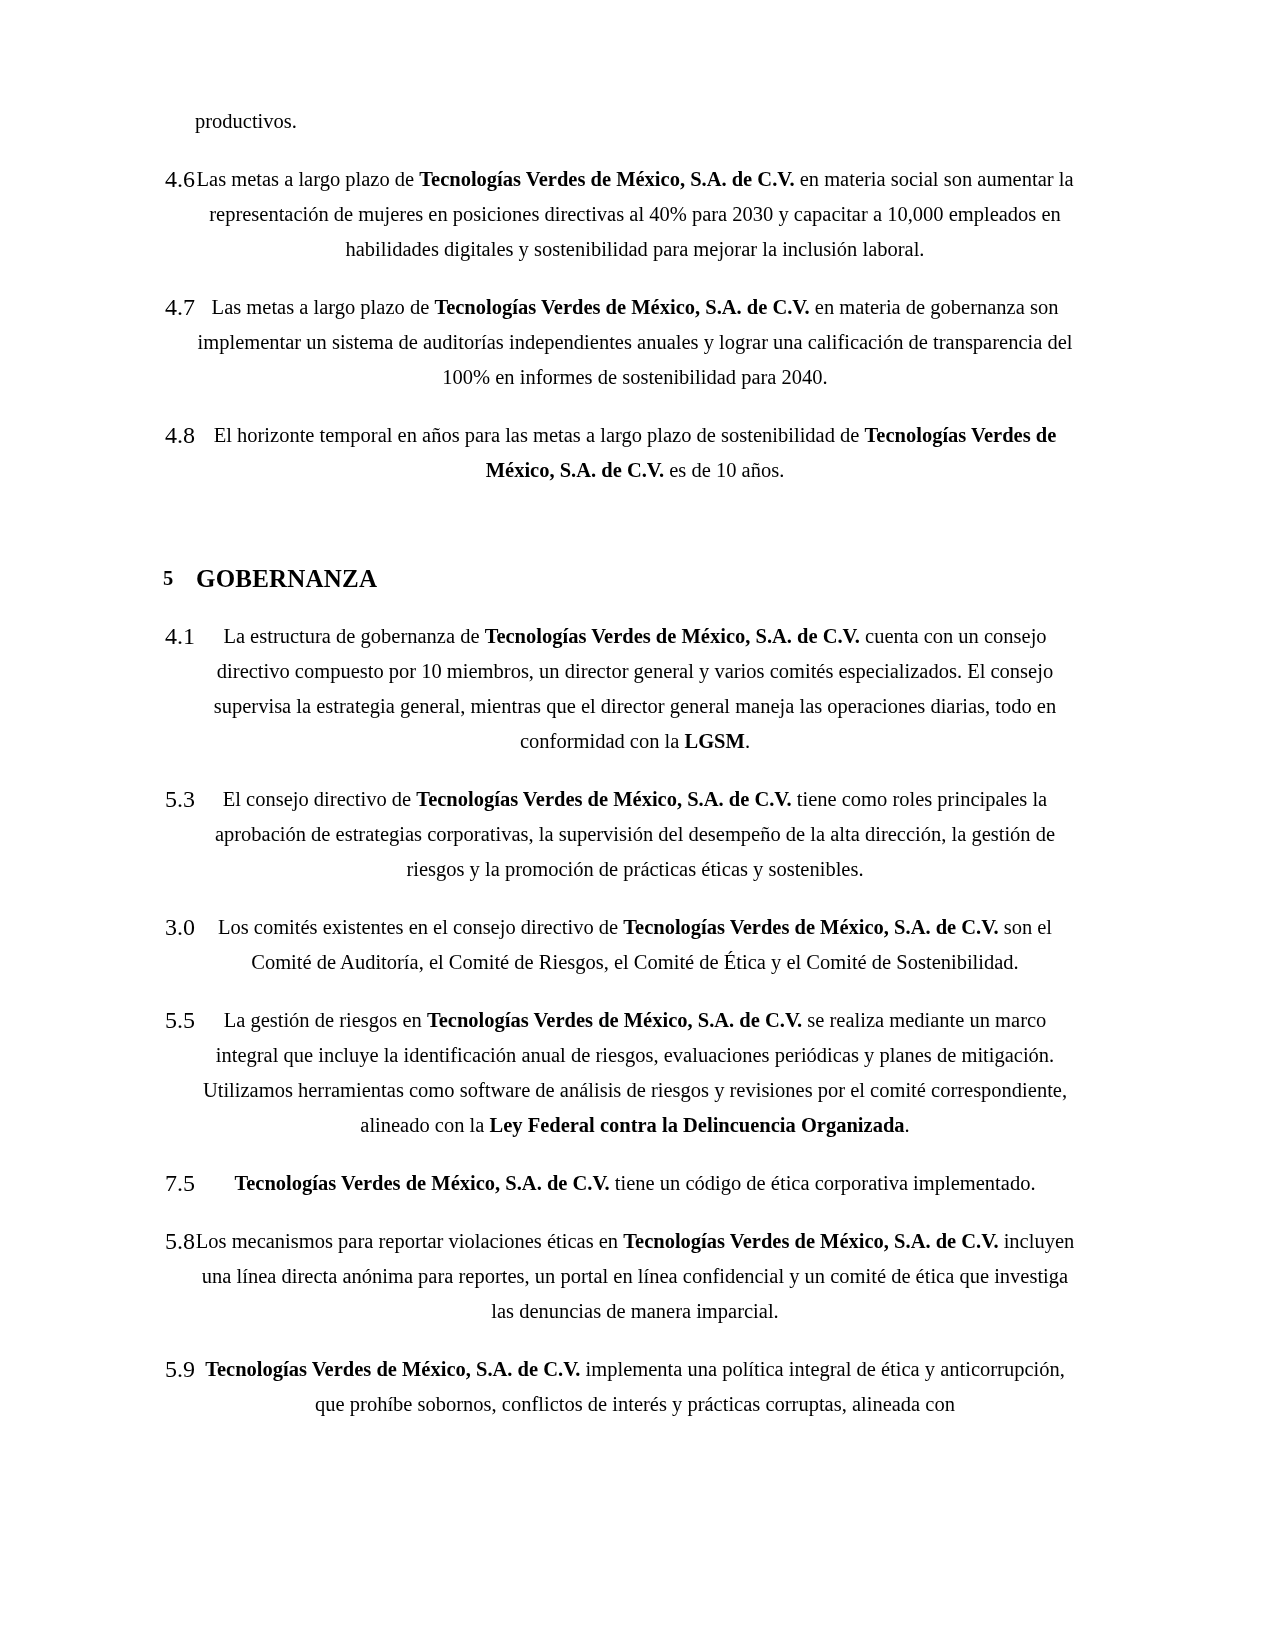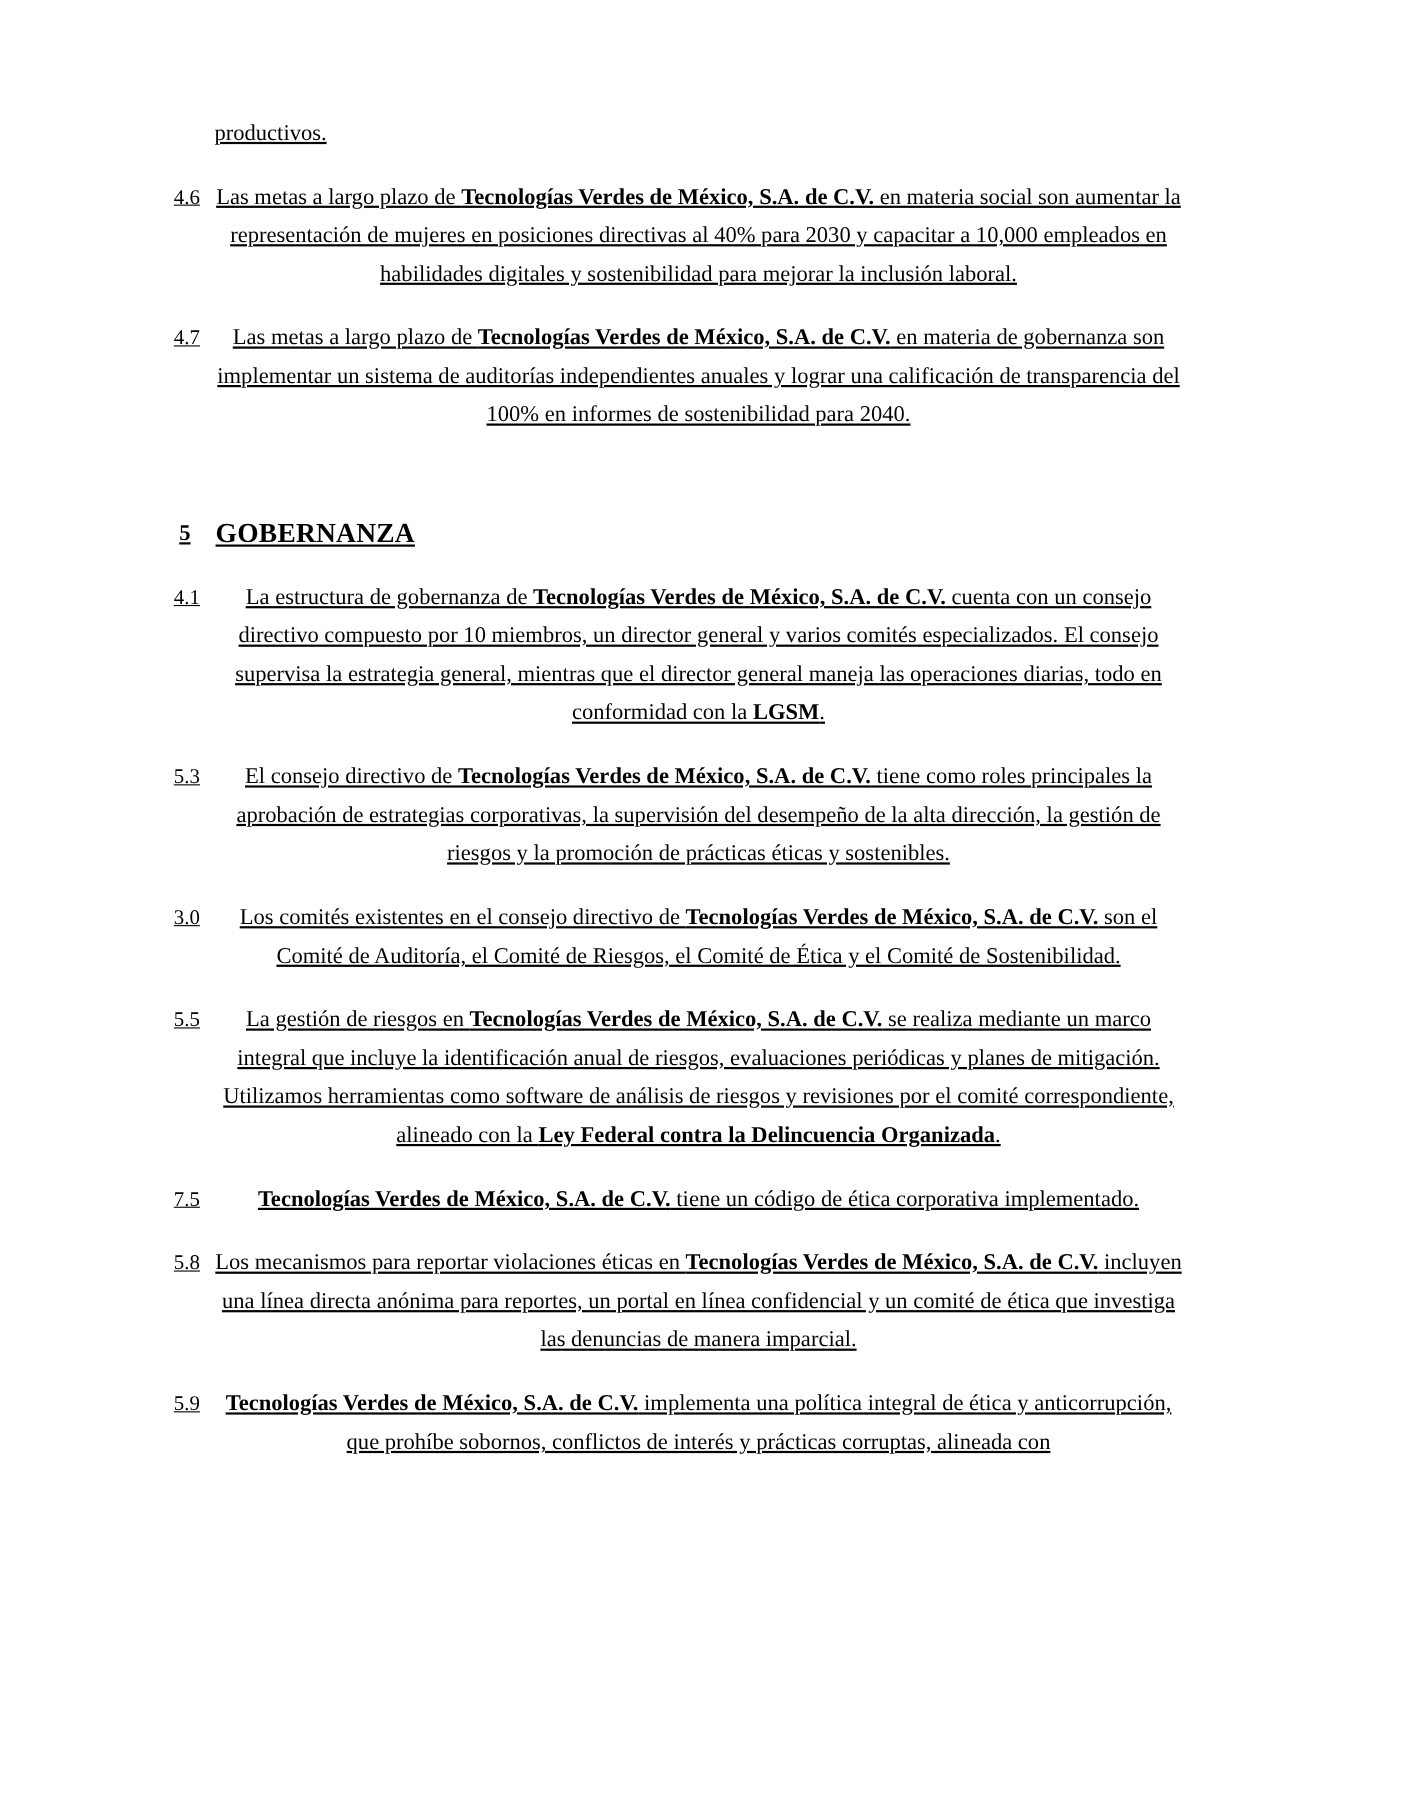--- a/index.html
+++ b/index.html
@@ -14,42 +14,41 @@
     color: #000000;
     -webkit-font-smoothing: antialiased;
   }
   .page {
     position: relative;
     width: 1275px;
     height: 1650px;
     background: #ffffff;
     box-sizing: border-box;
     padding: 104px 200px 0 158px;
-    text-decoration: underline;
   }
   .doc-body {
     width: 917px;
   }
   
   .continuation {
     margin: 0 0 0 37px;
     font-size: 20.5px;
     line-height: 35px;
     text-align: left;
   }
   .clause {
     display: flex;
     align-items: flex-start;
     margin-top: 23px;
   }
   .clause-num {
     flex: 0 0 37px;
-    font-size: 19px;
+    font-size: 24px;
     line-height: 35px;
-    text-align: left;
+    text-align: right;
     white-space: nowrap;
   }
   .clause-text {
     flex: 1 1 auto;
     font-size: 20.5px;
     line-height: 35px;
     text-align: center;
   }
   .section-heading {
     display: flex;
@@ -83,20 +82,24 @@
 
     <div id="clauses-before">
         <div class="clause">
           <span class="clause-num">4.6</span>
           <span class="clause-text"><span>Las metas a largo plazo de </span><b>Tecnologías Verdes de México, S.A. de C.V.</b><span> en materia social son aumentar la representación de mujeres en posiciones directivas al 40% para 2030 y capacitar a 10,000 empleados en habilidades digitales y sostenibilidad para mejorar la inclusión laboral.</span></span>
         </div>
         <div class="clause">
           <span class="clause-num">4.7</span>
           <span class="clause-text"><span>Las metas a largo plazo de </span><b>Tecnologías Verdes de México, S.A. de C.V.</b><span> en materia de gobernanza son implementar un sistema de auditorías independientes anuales y lograr una calificación de transparencia del 100% en informes de sostenibilidad para 2040.</span></span>
         </div>
+        <div class="clause">
+          <span class="clause-num">4.8</span>
+          <span class="clause-text"><span>El horizonte temporal en años para las metas a largo plazo de sostenibilidad de </span><b>Tecnologías Verdes de México, S.A. de C.V.</b><span> es de 10 años.</span></span>
+        </div>
       </div>
 
     <div class="section-heading">
       <span class="sec-num">5</span>
       <span class="sec-title">GOBERNANZA</span>
     </div>
 
     <div id="clauses-after">
         <div class="clause">
           <span class="clause-num">4.1</span>

